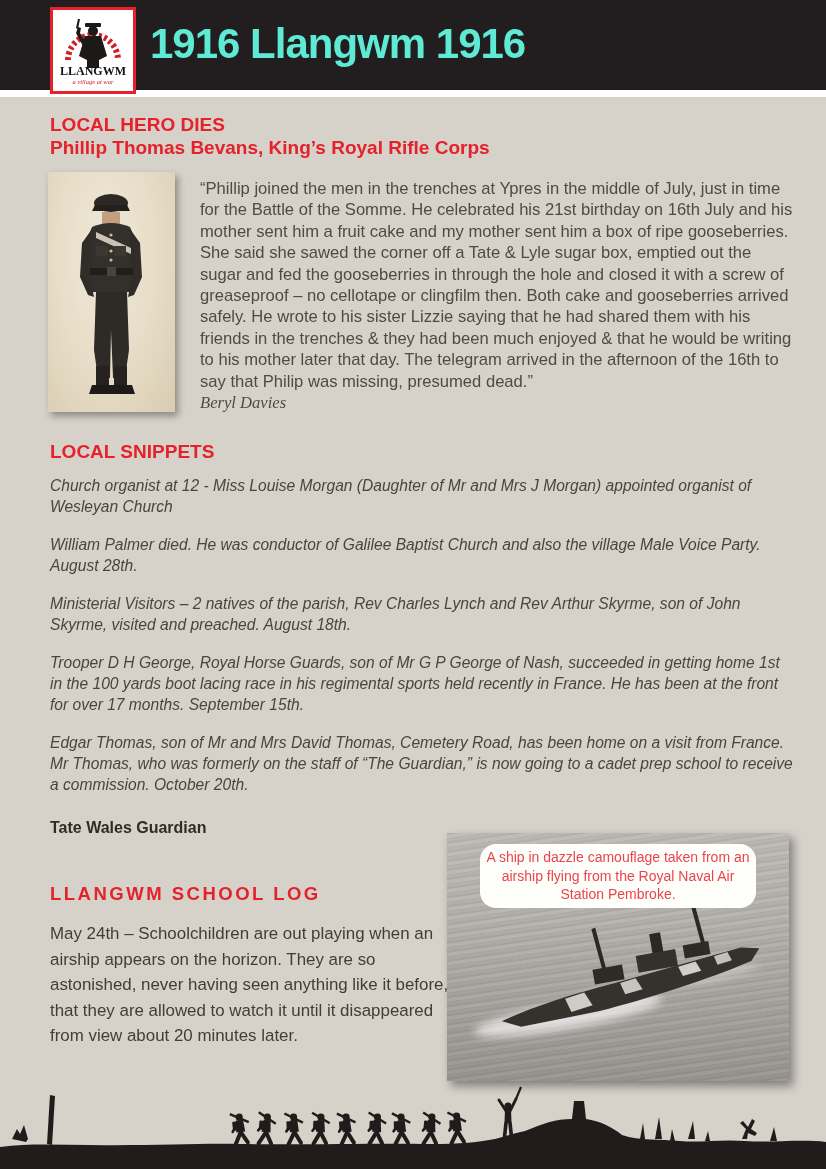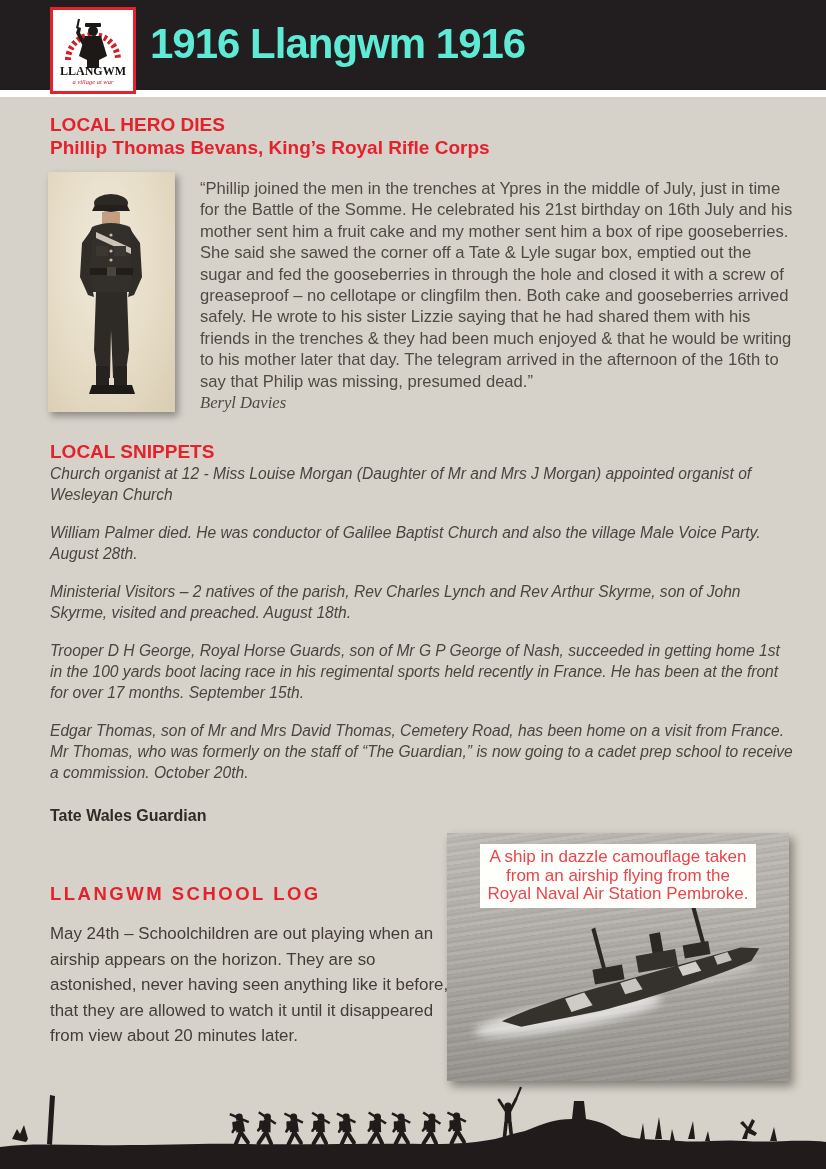--- a/index.html
+++ b/index.html
@@ -39,36 +39,36 @@
     position:absolute; left:200px; top:178px; width:596px;
     font-size:16.6px; line-height:21.4px; color:#4f4a44;
   }
   .hero-attribution { font-style:italic;font-family:Liberation Serif, serif; }
 
   .snippets-heading { position:absolute; left:50px; top:441px; }
   .snippets-body {
     position:absolute; left:50px; top:463px; width:744px;
     font-size:15.6px; line-height:21px; font-style:italic; color:#4a453f;
   }
-  .snippets-body p { margin-bottom:17px; }
+  .snippets-body p { margin-bottom:17px;margin-top:12px; }
   .snippets-source { font-style:normal; font-weight:bold; color:#2f2b27; font-size:16px; margin-top:22px; }
 
   .ship-photo {
     position:absolute; left:447px; top:833px; width:342px; height:248px;
     background:
       linear-gradient(rgba(255,255,255,0.10) 0%, rgba(0,0,0,0) 35%, rgba(0,0,0,0.16) 100%),
       repeating-linear-gradient(-8deg, #b9b6b1 0px, #b9b6b1 3px, #a8a5a0 4px, #b3b0ab 7px, #aba8a3 9px),
       #b0ada8;
     box-shadow:4px 5px 9px rgba(0,0,0,0.4);
   }
   .ship-photo svg { position:absolute; left:0; top:0; }
   .ship-caption {
     position:absolute; top:11px; left:50%; transform:translateX(-50%);
     width:276px; background:#fefefb; color:#e9454b;
-    font-size:17px; line-height:18.5px; text-align:center; padding:4px 4px;
+    font-size:14px; line-height:18.5px; text-align:center; padding:4px 4px;border-radius:16px;
   }
 
   .school-heading {
     position:absolute; left:50px; top:883px;
     font-size:18.5px; letter-spacing:2.5px;
   }
   .school-body {
     position:absolute; left:50px; top:921px; width:402px;
     font-size:16.9px; line-height:25.5px; color:#423d38;
   }

